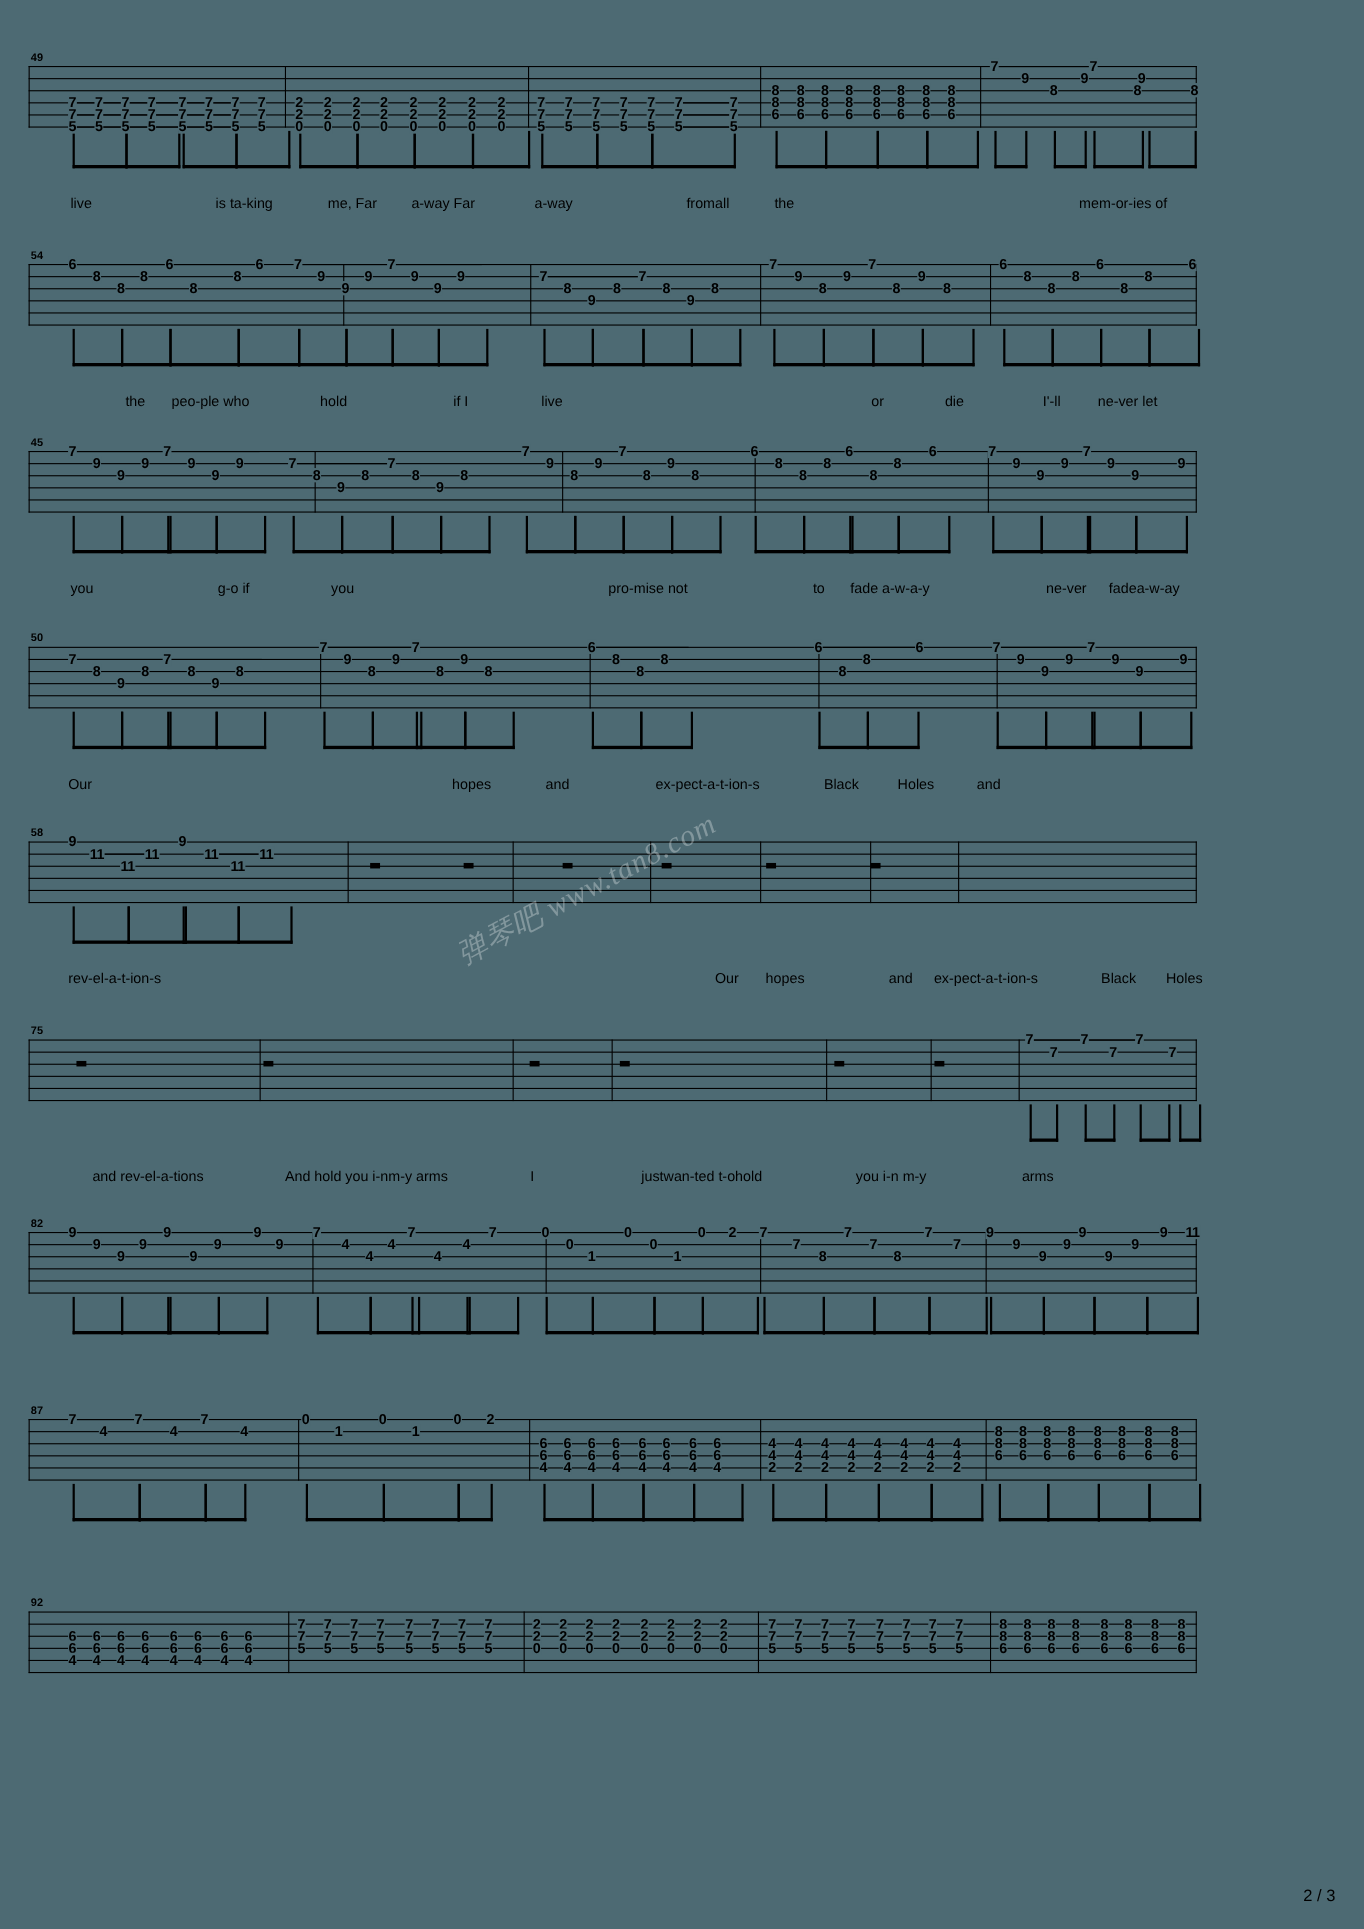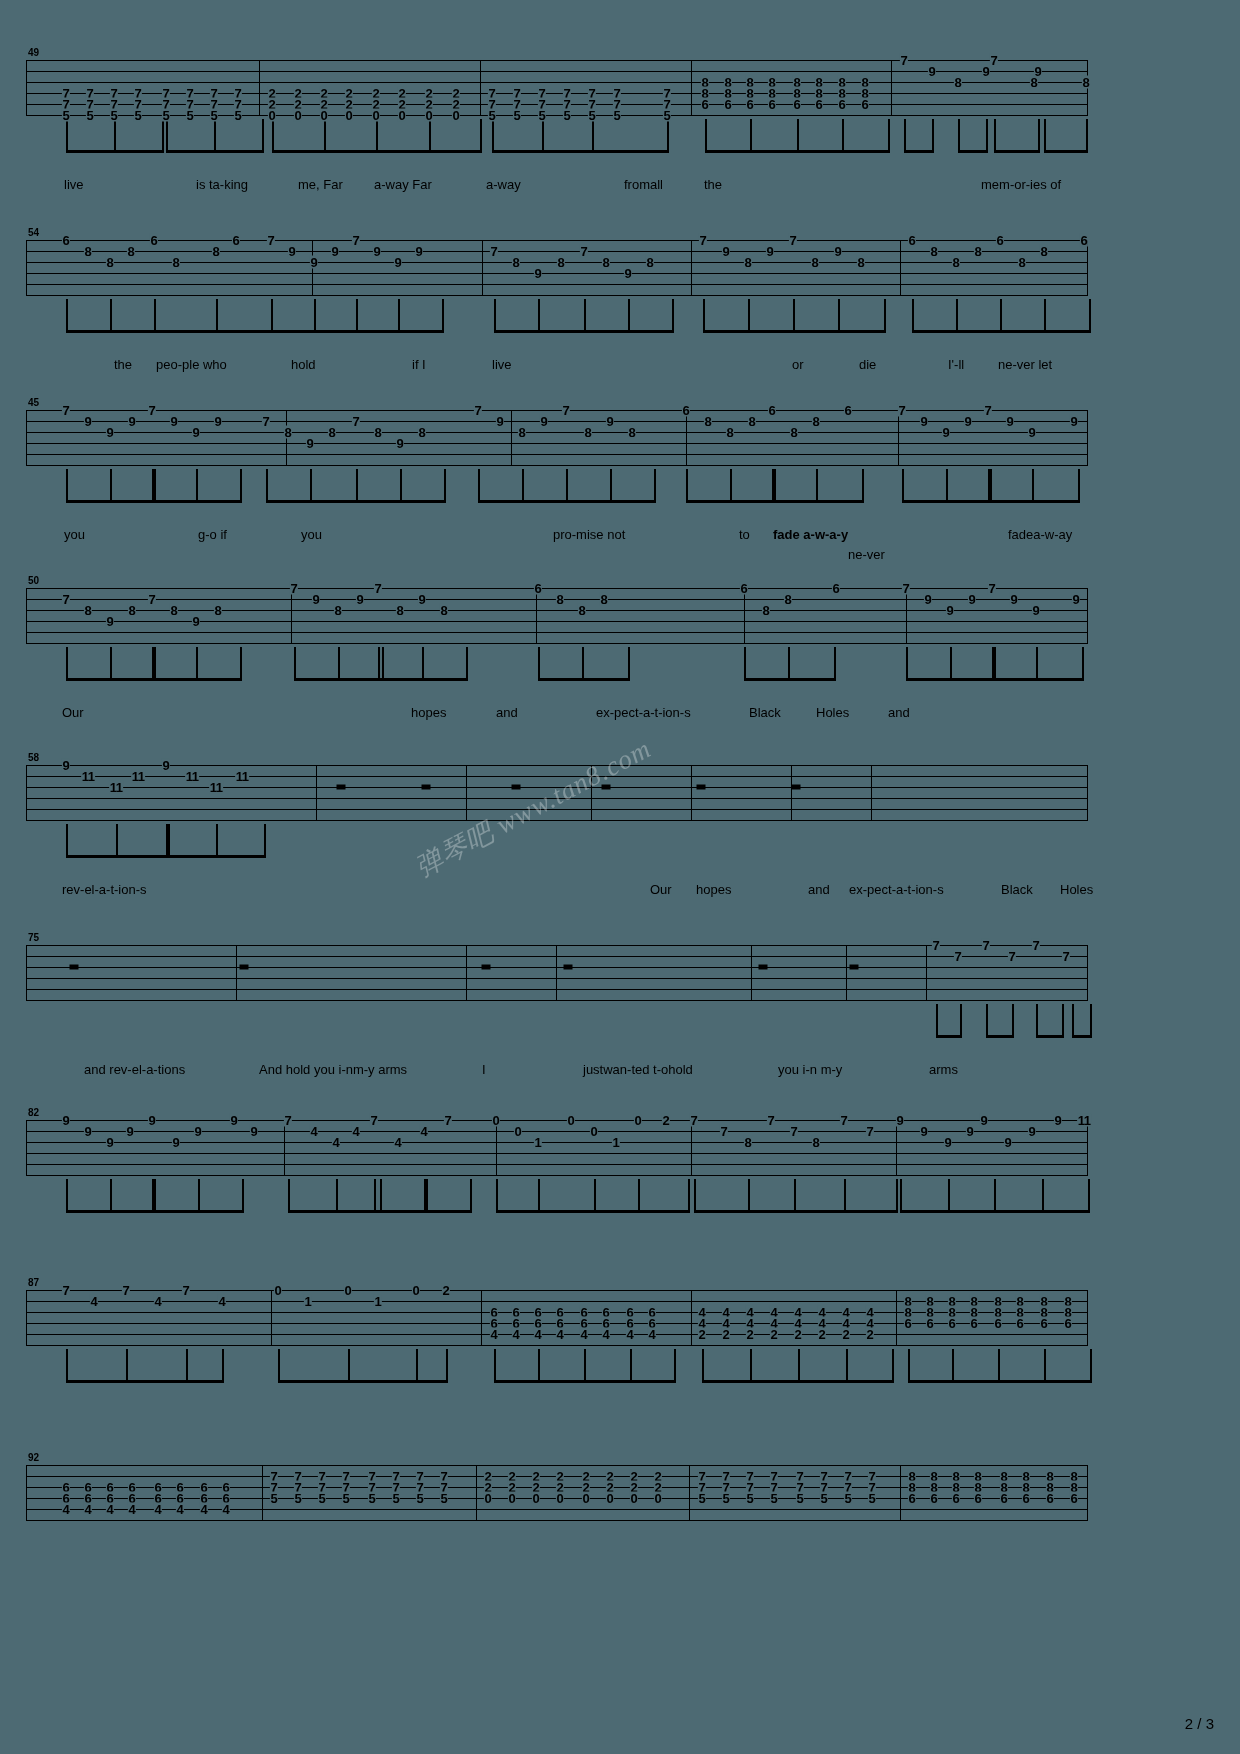--- a/index.html
+++ b/index.html
@@ -531,22 +531,22 @@
         <div class="beam" style="left: 988px; width: 46px; top: 90px;"></div>
         <div class="stem" style="left: 1032px; top: 59px; height: 34px;"></div>
         <div class="stem" style="left: 1078px; top: 59px; height: 34px;"></div>
         <div class="beam" style="left: 1032px; width: 48px; top: 90px;"></div>
         <div class="lyrics" style="top: 118px;">
           <span class="lyr" style="left: 64px;">you</span>
           <span class="lyr" style="left: 198px;">g-o if</span>
           <span class="lyr" style="left: 301px;">you</span>
           <span class="lyr" style="left: 553px;">pro-mise not</span>
           <span class="lyr" style="left: 723px; margin-left: 16px;">to</span>
-          <span class="lyr" style="left: 773px; font-weight: bold;">fade a-w-a-y</span>
-          <span class="lyr" style="left: 848px; margin-top: 20px;">ne-ver</span>
+          <span class="lyr" style="left: 773px;">fade a-w-a-y</span>
+          <span class="lyr" style="left: 951px;">ne-ver</span>
           <span class="lyr" style="left: 1008px;">fadea-w-ay</span>
         </div>
       </div>
       <div class="system" style="top: 588px;">
         <div class="measnum" style="left: 28px; top: -12px;">50</div>
         <div class="staff" style="top: 0px; height: 55px;">
           <div class="sline" style="top: 0px;"></div>
           <div class="sline" style="top: 11px;"></div>
           <div class="sline" style="top: 22px;"></div>
           <div class="sline" style="top: 33px;"></div>

